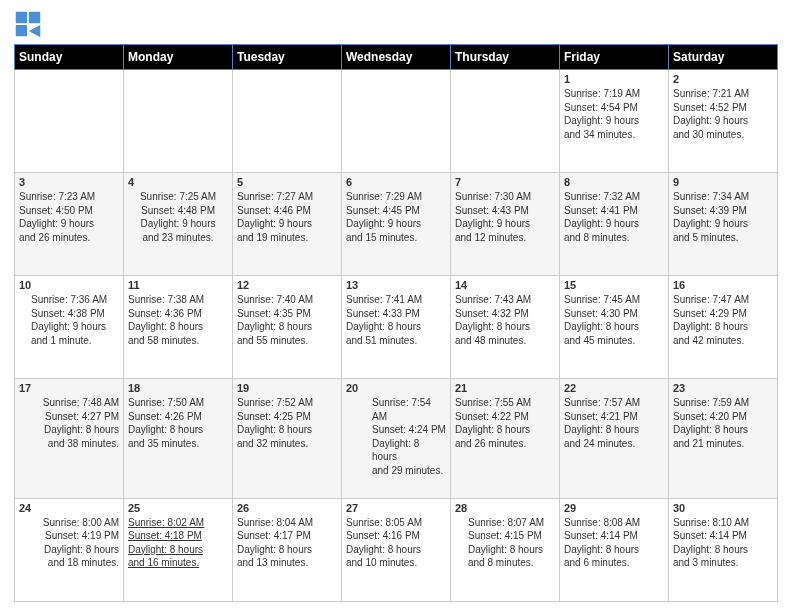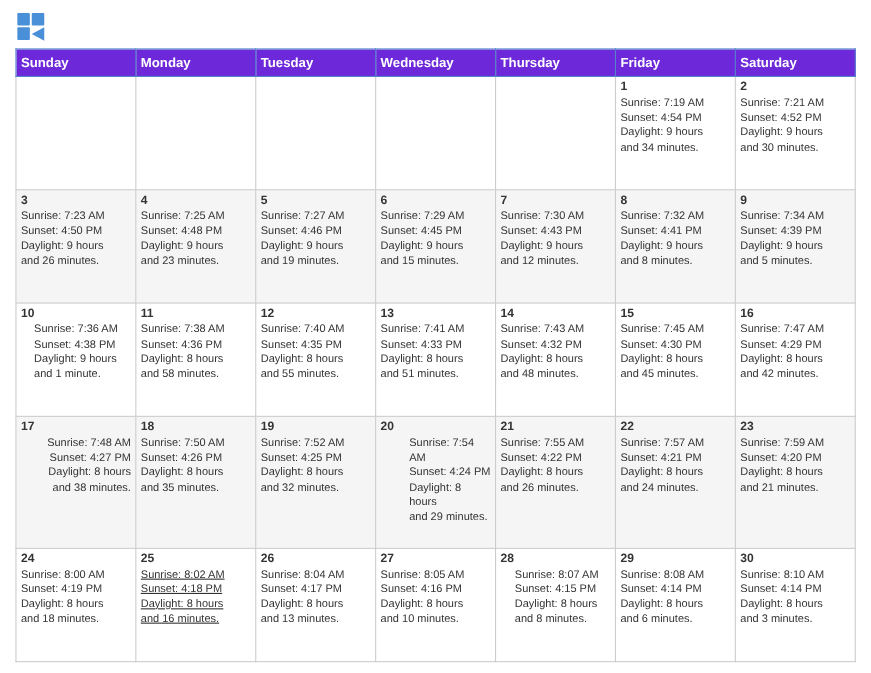--- a/index.html
+++ b/index.html
@@ -52,21 +52,21 @@
       color: #333;
       text-align: right;
     }
     .calendar {
       width: 100%;
       border-collapse: collapse;
       flex: 1;
       table-layout: fixed;
     }
     .calendar thead tr th {
-      background: #6d28d9;
+      background: #000000;
       color: #fff;
       font-size: 12px;
       font-weight: bold;
       padding: 5px 4px;
       text-align: left;
       border: 1px solid #5580cc;
     }
     .calendar tbody tr td {
       border: 1px solid #ccc;
       vertical-align: top;
@@ -154,21 +154,21 @@
         <tr>
           <td>
             <span class="day-num">3</span>
             <div class="day-info" style="white-space: pre-line;">Sunrise: 7:23 AM
 Sunset: 4:50 PM
 Daylight: 9 hours
 and 26 minutes.</div>
           </td>
           <td>
             <span class="day-num">4</span>
-            <div class="day-info" style="white-space: pre-line;">Sunrise: 7:25 AM
+            <div class="day-info" style="white-space: pre-line; text-align: center;">Sunrise: 7:25 AM
 Sunset: 4:48 PM
 Daylight: 9 hours
 and 23 minutes.</div>
           </td>
           <td>
             <span class="day-num">5</span>
             <div class="day-info" style="white-space: pre-line;">Sunrise: 7:27 AM
 Sunset: 4:46 PM
 Daylight: 9 hours
 and 19 minutes.</div>
@@ -300,21 +300,21 @@
             <span class="day-num">23</span>
             <div class="day-info" style="white-space: pre-line;">Sunrise: 7:59 AM
 Sunset: 4:20 PM
 Daylight: 8 hours
 and 21 minutes.</div>
           </td>
         </tr>
         <tr>
           <td>
             <span class="day-num">24</span>
-            <div class="day-info" style="white-space: pre-line;">Sunrise: 8:00 AM
+            <div class="day-info" style="white-space: pre-line; text-align: right;">Sunrise: 8:00 AM
 Sunset: 4:19 PM
 Daylight: 8 hours
 and 18 minutes.</div>
           </td>
           <td>
             <span class="day-num">25</span>
             <div class="day-info" style="white-space: pre-line; text-decoration: underline;">Sunrise: 8:02 AM
 Sunset: 4:18 PM
 Daylight: 8 hours
 and 16 minutes.</div>

